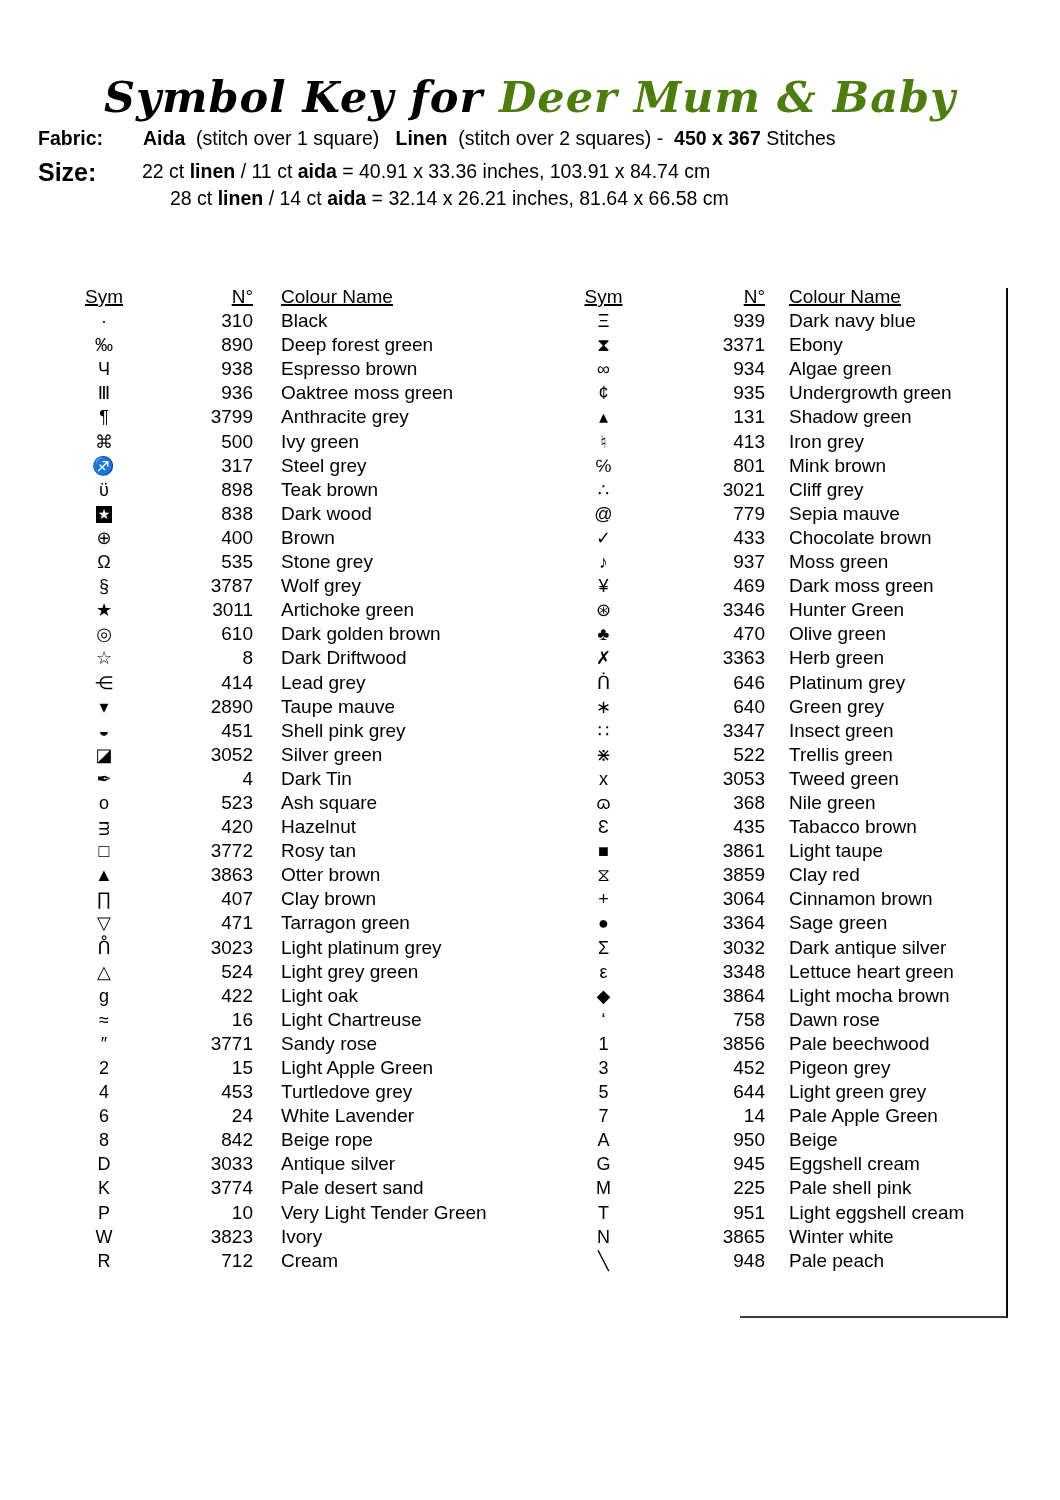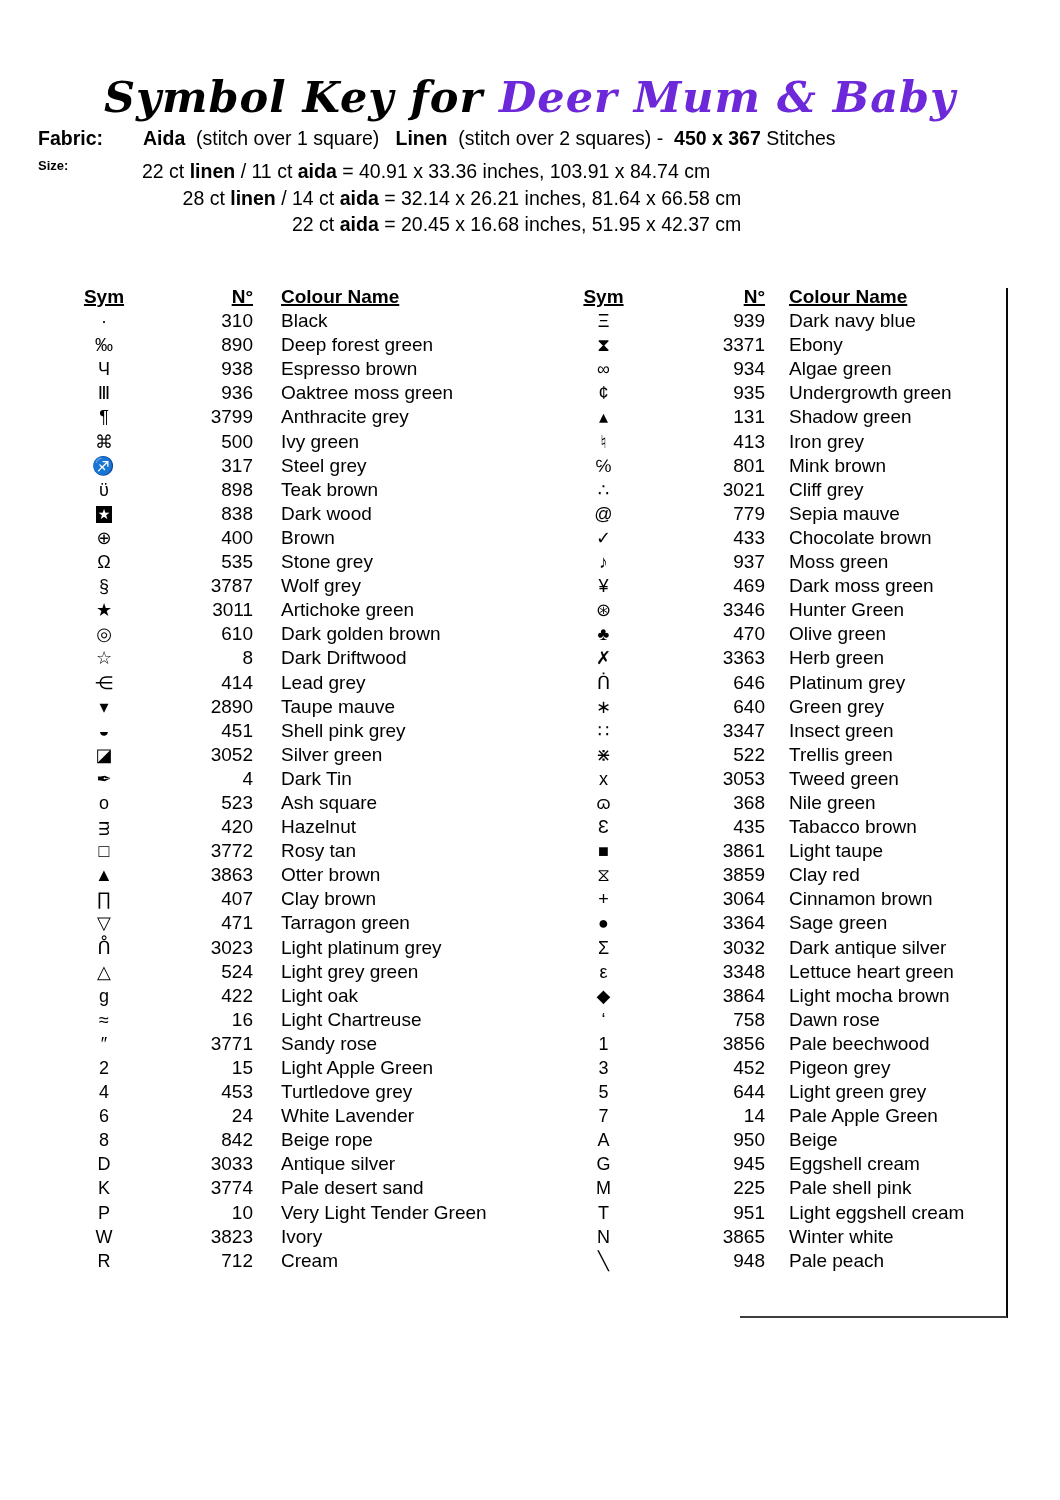--- a/index.html
+++ b/index.html
@@ -13,61 +13,60 @@
     position:absolute;top:72px;left:0;width:1060px;text-align:center;
     font-family:"DejaVu Serif", serif;font-style:italic;font-weight:bold;
     font-size:43px;letter-spacing:1px;white-space:pre;
   }
   
   .fabric-line{
     position:absolute;top:127px;left:38px;font-size:19.5px;white-space:pre-wrap;
   }
   .fabric-label{font-weight:bold;margin-right:40px;}
   .size-label{
-    position:absolute;top:158px;left:38px;font-size:13px;font-weight:bold;
+    position:absolute;top:158px;left:38px;font-size:25px;font-weight:bold;
   }
   .size-lines{position:absolute;top:158px;left:12px;font-size:19.5px;}
   .size-line{line-height:26.6px;white-space:pre-wrap;}
   
   table.key{
     position:absolute;top:285px;left:60px;border-collapse:collapse;
     table-layout:fixed;width:947px;font-size:19px;
   }
   table.key th, table.key td{
     padding:0;vertical-align:top;line-height:24.1px;overflow:visible;
     font-weight:normal;
   }
-  th span{font-weight:bold;text-decoration:underline;text-decoration-thickness:2px;}
+  th span{font-weight:normal;text-decoration:underline;text-decoration-thickness:2px;}
   .c-symL{width:88px;text-align:center;}
   .c-noL{width:105px;text-align:right;}
   .c-nameL{width:218px;padding-left:28px !important;text-align:left;}
   .c-symR{width:209px;text-align:center;}
   .c-noR{width:57px;text-align:right;}
   .c-nameR{width:270px;padding-left:24px !important;text-align:left;}
   td.sym{font-size:18px;}
   span.inv{
     display:inline-block;background:#000;color:#fff;font-size:14px;
     line-height:17px;padding:0 2px;vertical-align:1px;
   }
   
   .v-line{position:absolute;left:1006px;top:288px;width:2px;height:1030px;background:#0a0a0a;}
   .h-line{position:absolute;left:740px;top:1316px;width:267px;height:2px;background:#3d3d3d;}
 </style>
 </head>
 <body>
 
-<div class="title"><span>Symbol Key for </span><span id="title-green" style="color: #6d28d9;">Deer Mum &amp; Baby</span></div>
+<div class="title"><span>Symbol Key for </span><span id="title-green" style="color: #4d7c0f;">Deer Mum &amp; Baby</span></div>
 
 <div class="fabric-line"><span class="fabric-label">Fabric:</span><span id="fabric-segments"><span class="b">Aida</span><span>  (stitch over 1 square)   </span><span class="b">Linen</span><span>  (stitch over 2 squares) -  </span><span class="b">450 x 367</span><span> Stitches</span></span></div>
 
 <div class="size-label">Size:</div>
 <div class="size-lines" id="size-lines">
     <div class="size-line" style="margin-left: 130px;"><span>22 ct </span><span class="b">linen</span><span> / 11 ct </span><span class="b">aida</span><span> = 40.91 x 33.36 inches, 103.91 x 84.74 cm</span></div>
     <div class="size-line" style="margin-left: 158px; text-align: right;"><span>28 ct </span><span class="b">linen</span><span> / 14 ct </span><span class="b">aida</span><span> = 32.14 x 26.21 inches, 81.64 x 66.58 cm</span></div>
-    <div class="size-line" style="margin-left: 280px;"><span>22 ct </span><span class="b">aida</span><span> = 20.45 x 16.68 inches, 51.95 x 42.37 cm</span></div>
   </div>
 
 <table class="key">
   <thead>
     <tr>
       <th class="c-symL"><span>Sym</span></th>
       <th class="c-noL"><span>N°</span></th>
       <th class="c-nameL"><span>Colour Name</span></th>
       <th class="c-symR"><span>Sym</span></th>
       <th class="c-noR"><span>N°</span></th>

